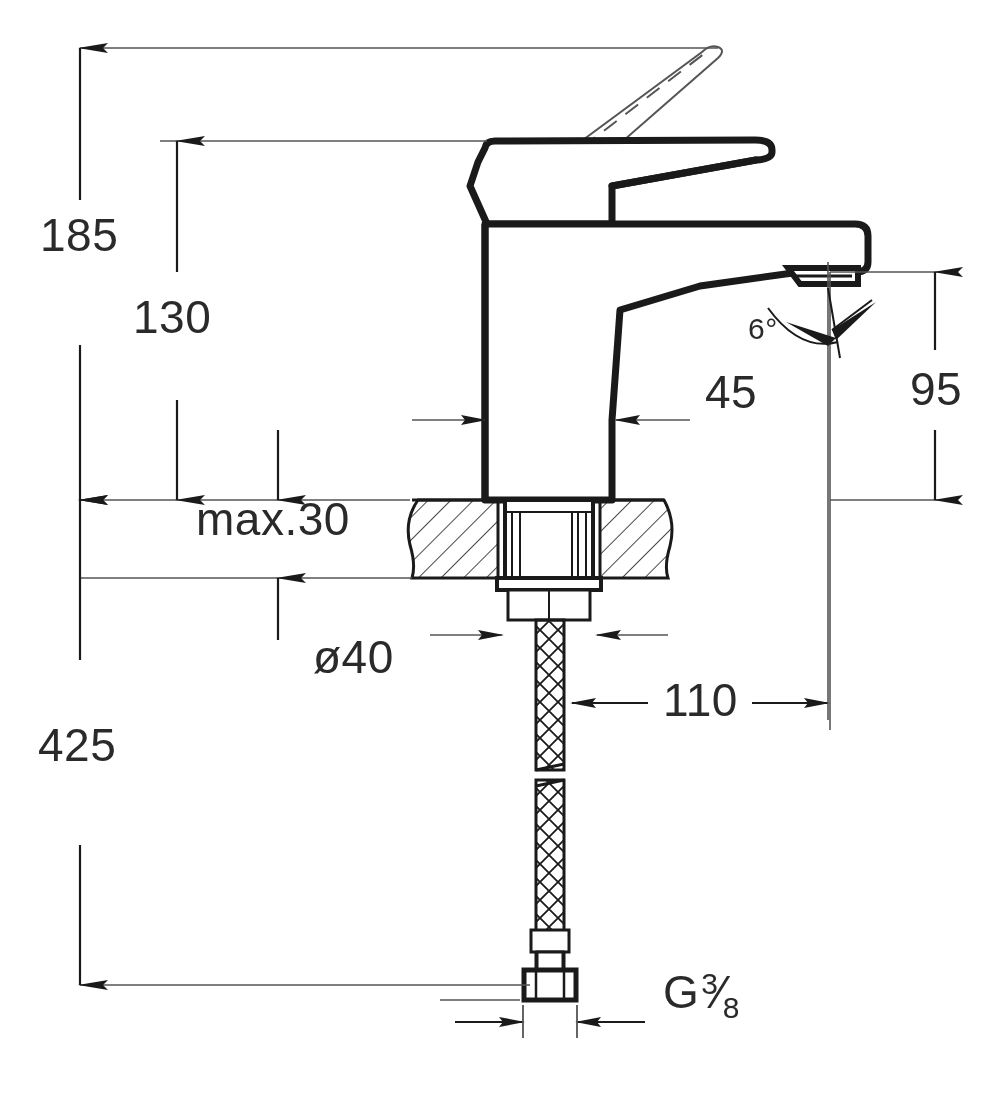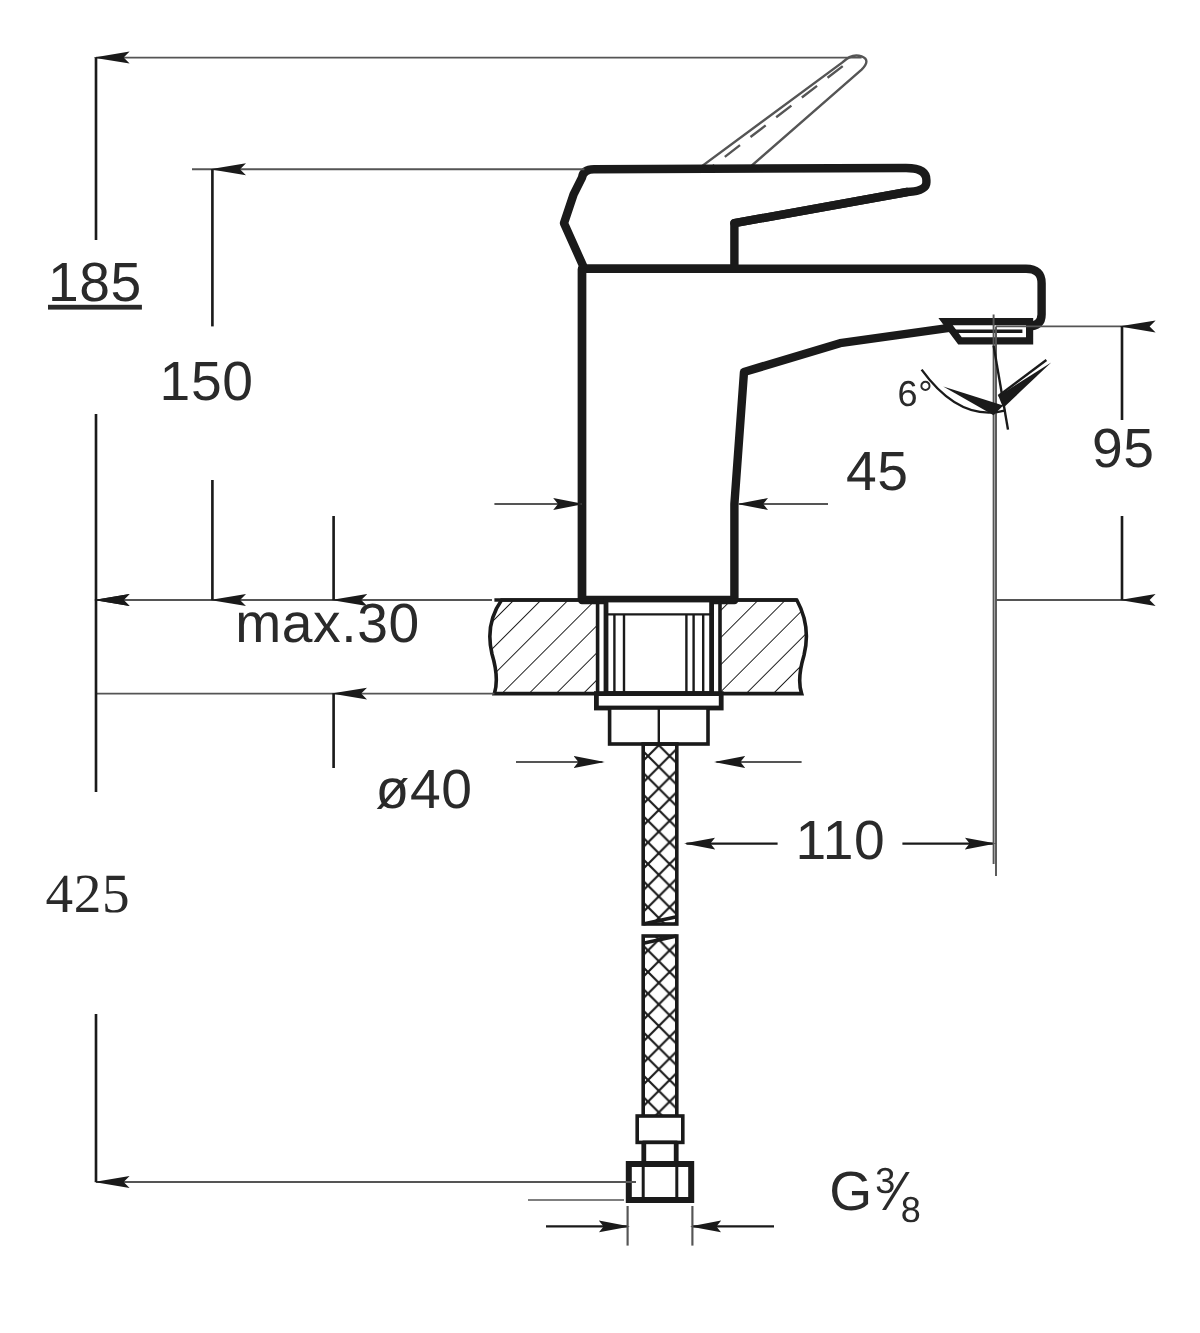--- a/index.html
+++ b/index.html
@@ -189,33 +189,33 @@
     <line x1="828" y1="262" x2="828" y2="720" stroke="#555555" stroke-width="1.6"></line>
     <line x1="828" y1="288" x2="840" y2="358" stroke="#1a1a1a" stroke-width="2"></line>
     <path d="M768,308 Q800,352 838,342" fill="none" stroke="#1a1a1a" stroke-width="2"></path>
     <path d="M786,322 L836,338 L828,346 Z" fill="#1a1a1a"></path>
     <path d="M876,302 L836,340 L832,330 Z" fill="#1a1a1a"></path>
     <path d="M832,330 L872,300" fill="none" stroke="#1a1a1a" stroke-width="2"></path>
   </g>
 
 </svg>
 
-<div class="lbl dim-text" style="left:40px;  top:208px;text-decoration:underline;">185</div>
-
-<div class="lbl dim-text" style="left:133px; top:290px;">150</div>
+<div class="lbl dim-text" style="left:40px;  top:208px;">185</div>
+
+<div class="lbl dim-text" style="left:133px; top:290px;">130</div>
 
 <div class="lbl dim-text" style="left:705px; top:365px;">45</div>
 
-<div class="lbl dim-text" style="left:910px; top:346px;">95</div>
+<div class="lbl dim-text" style="left:910px; top:362px;">95</div>
 
 <div class="lbl dim-text" style="left:196px; top:492px;">max.30</div>
 
 <div class="lbl dim-text" style="left:313px; top:630px;">ø40</div>
 
 <div class="lbl dim-text" style="left:663px; top:673px;">110</div>
 
-<div class="lbl dim-text" style="left:38px;  top:718px;font-family:Liberation Serif, serif;">425</div>
+<div class="lbl dim-text" style="left:38px;  top:718px;">425</div>
 
 <div class="lbl ang-text" style="left:748px; top:312px;">6°</div>
 
-<div class="lbl" style="left:691px; top:965px;">
+<div class="lbl" style="left:663px; top:965px;">
   <span class="dim-text">G</span><span class="frac"><span class="num">3</span><span class="sl">⁄</span><span class="den">8</span></span>
 </div>
 
 </body></html>

